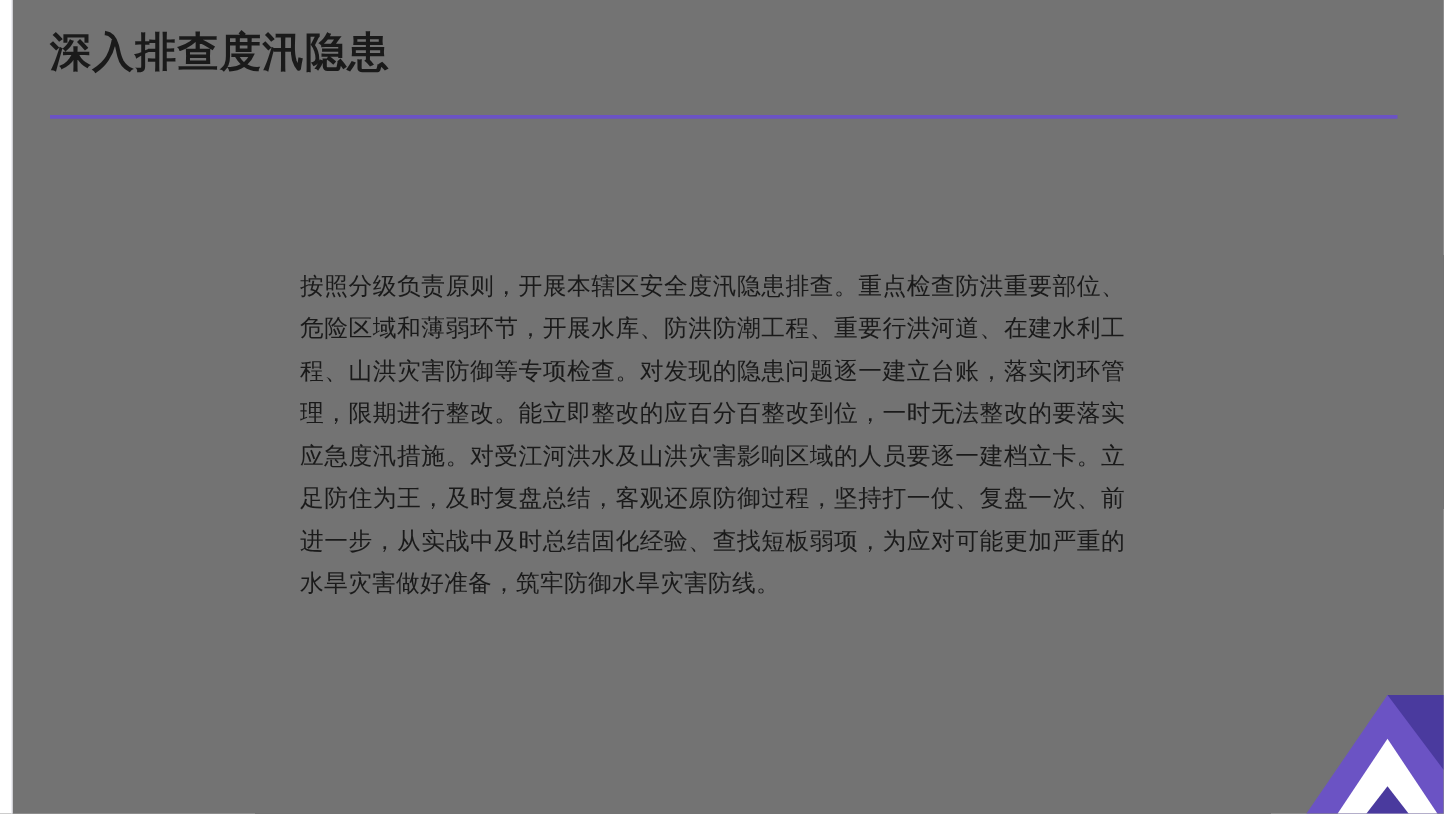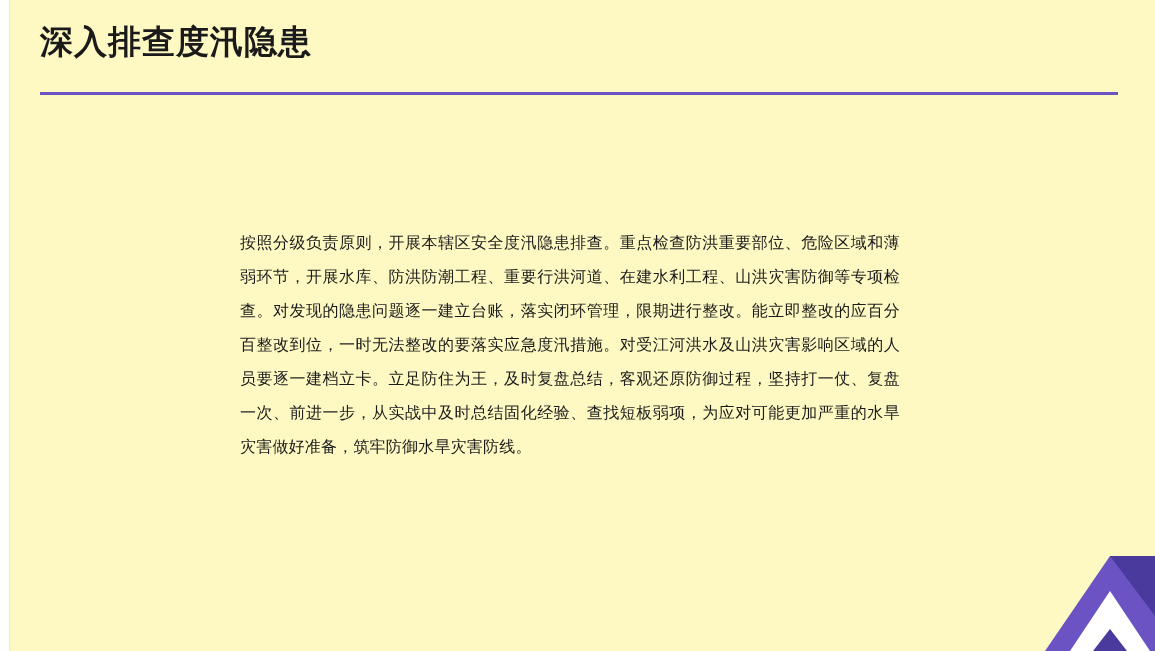--- a/index.html
+++ b/index.html
@@ -10,21 +10,21 @@
     width: 1155px;
     height: 651px;
     background: #ffffff;
     font-family: "Liberation Sans", sans-serif;
     overflow: hidden;
   }
   .slide {
     position: relative;
     width: 1155px;
     height: 651px;
-    background: #fef9c3;
+    background: #737373;
     box-sizing: border-box;
     overflow: hidden;
   }
   
   .left-band {
     position: absolute;
     left: 0;
     top: 0;
     width: 9px;
     height: 651px;
@@ -48,27 +48,26 @@
     top: 92px;
     width: 1078px;
     height: 3px;
     background: #6b53c4;
   }
   .body-text {
     position: absolute;
     left: 240px;
     top: 213px;
     width: 660px;
-    font-size: 16px;
+    font-size: 19px;
     line-height: 34px;
     color: #1a1a1a;
     text-align: justify;
     text-justify: inter-ideograph;
     letter-spacing: 0.2px;
-    margin-top: 13px;
   }
   
   .deco {
     position: absolute;
     right: 0;
     bottom: 0;
     width: 170px;
     height: 140px;
     pointer-events: none;
   }

